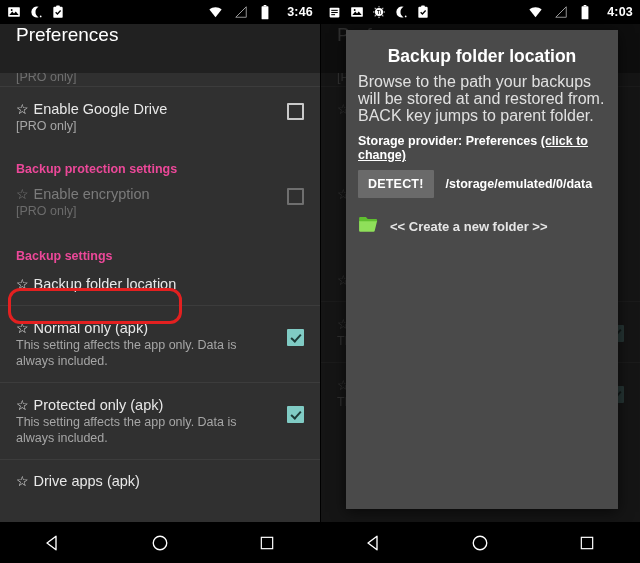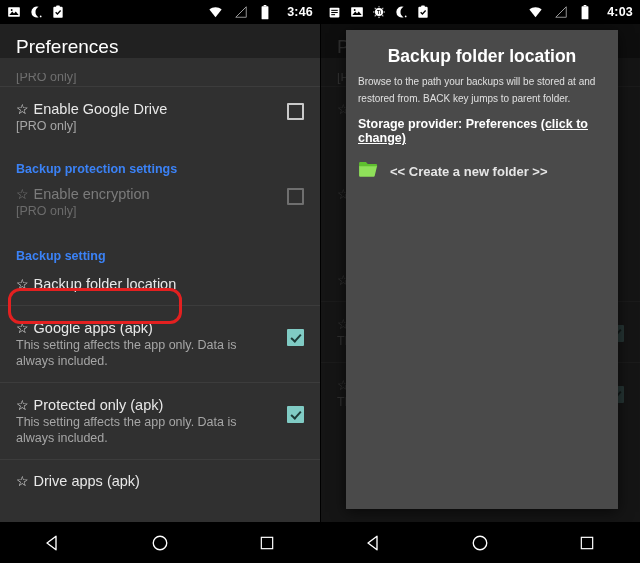--- a/index.html
+++ b/index.html
@@ -47,25 +47,25 @@
     font-size: 12.5px;
     font-weight: bold;
     letter-spacing: 0.2px;
     padding-left: 1px;
   }
 
   
   .appbar {
     position: absolute;
     top: 24px; left: 0; right: 0;
-    height: 34px;
+    height: 49px;
     background: #212121;
     z-index: 20;
     display: flex;
-    align-items: flex-end;
+    align-items: flex-start;
   }
   .appbar-title {
     color: #fff;
     font-size: 19px;
     padding-left: 16px;
     font-weight: normal;
   }
 
   
   .pref-list {
@@ -98,21 +98,21 @@
     color: #a6a6a6;
     font-size: 12.5px;
     line-height: 15.5px;
     margin-top: 1px;
   }
   .pref-row.dim .pref-title,
   .pref-row.dim .pref-title .star { color: #7b7b7b; }
   .pref-row.dim .pref-sub { color: #6b6b6b; }
 
   .section-head {
-    color: #3b82f6;
+    color: #ec4899;
     font-size: 12.5px;
     font-weight: bold;
     padding: 14px 16px 5px 16px;
   }
   .divider {
     height: 1px;
     background: #3c3c3c;
     margin: 0;
   }
 
@@ -195,21 +195,21 @@
   }
   .dlg-title {
     color: #fff;
     font-size: 17.5px;
     font-weight: bold;
     text-align: center;
     padding: 16px 12px 6px 12px;
   }
   .dlg-desc {
     color: #e0e0e0;
-    font-size: 10px;
+    font-size: 16px;
     line-height: 17px;
     padding: 0 12px 10px 12px;
   }
   .dlg-provider {
     color: #ffffff;
     font-size: 12.5px;
     font-weight: bold;
     padding: 0 12px 8px 12px;
   }
   .dlg-provider .link {
@@ -344,33 +344,33 @@
       <div class="section-head">Backup protection settings</div>
 
       <div class="pref-row dim" style="padding-top:4px;padding-bottom:12px;">
         <div class="pref-text">
           <div class="pref-title"><span class="star">☆</span><span>Enable encryption</span></div>
           <div class="pref-sub">[PRO only]</div>
         </div>
         <div class="cbox dim"></div>
       </div>
 
-      <div class="section-head" style="padding-top:18px;">Backup setting</div>
+      <div class="section-head" style="padding-top:18px;">Backup settings</div>
 
       <div class="pref-row" style="padding-top:7px;padding-bottom:12px;">
         <div class="pref-text">
           <div class="pref-title"><span class="star">☆</span><span>Backup folder location</span></div>
         </div>
       </div>
 
       <div class="divider"></div>
 
       <div class="pref-row" style="padding-top:13px;padding-bottom:13px;">
         <div class="pref-text">
-          <div class="pref-title"><span class="star">☆</span><span>Google apps (apk)</span></div>
+          <div class="pref-title"><span class="star">☆</span><span>Normal only (apk)</span></div>
           <div class="pref-sub">This setting affects the app only. Data is always included.</div>
         </div>
         <div class="cbox checked" style="margin-top:10px;"></div>
       </div>
 
       <div class="divider"></div>
 
       <div class="pref-row" style="padding-top:13px;padding-bottom:13px;">
         <div class="pref-text">
           <div class="pref-title"><span class="star">☆</span><span>Protected only (apk)</span></div>
@@ -516,20 +516,24 @@
     </div>
 
     <div class="scrim"></div>
 
     <div class="dialog">
       <div class="dlg-title">Backup folder location</div>
       <div class="dlg-desc">Browse to the path your backups will be stored at and restored from. BACK key jumps to parent folder.</div>
       <div class="dlg-provider">
         <span>Storage provider: Preferences</span>
         <span class="link">(click to change)</span>
+      </div>
+      <div class="dlg-pathrow">
+        <button class="detect-btn">DETECT!</button>
+        <span class="dlg-path">/storage/emulated/0/data</span>
       </div>
       <div class="folder-list">
         <div class="folder-row create">
           <span>
             <svg width="22" height="18" viewBox="0 0 24 20">
                 <path d="M1 3.5a1.2 1.2 0 0 1 1.2-1.2h6.4l2 2.2h9.2a1.2 1.2 0 0 1 1.2 1.2v2H1z" fill="#5fbf2f"></path>
                 <path d="M1 7h19.9l-2.6 10.8a1.2 1.2 0 0 1-1.2.9H2.2A1.2 1.2 0 0 1 1 17.5z" fill="#8fe05a"></path>
               </svg>
           </span>
           <span class="fname">&lt;&lt; Create a new folder &gt;&gt;</span>

